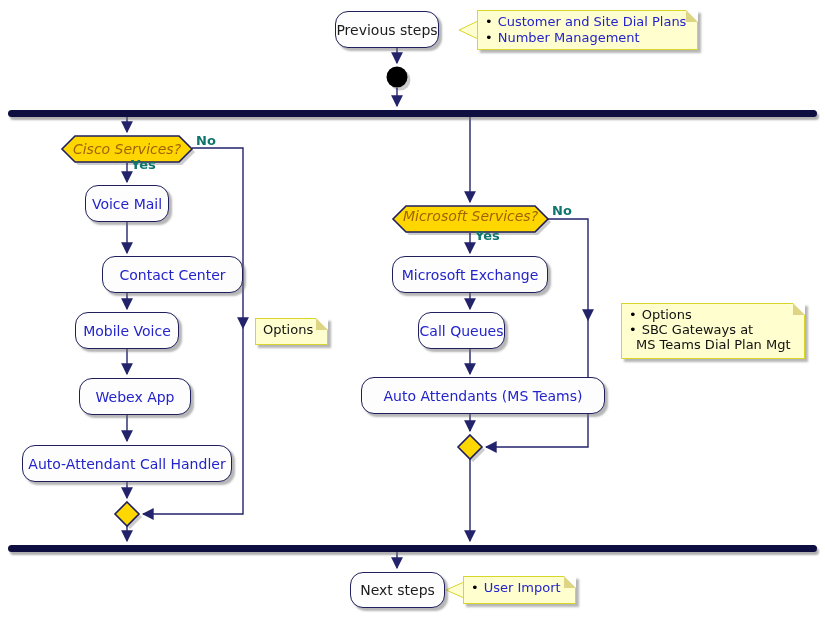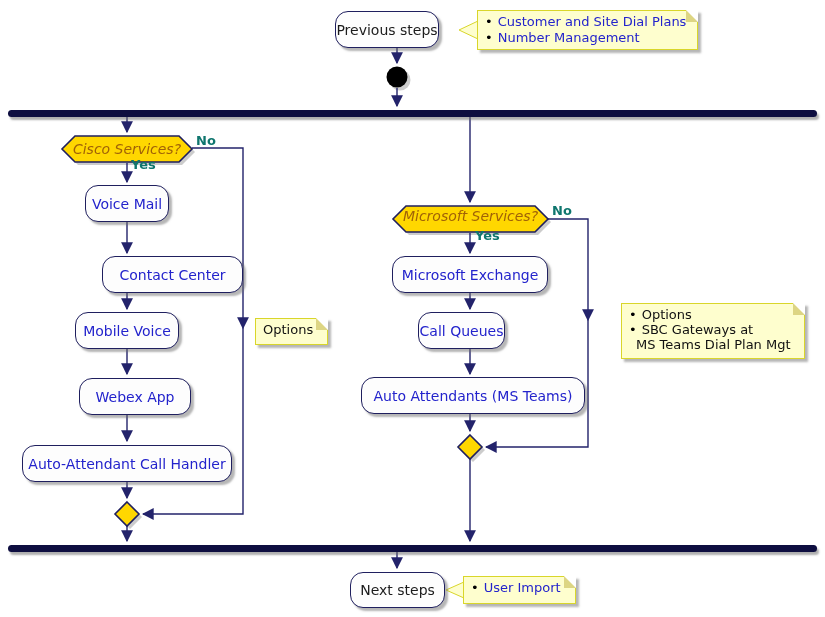--- a/index.html
+++ b/index.html
@@ -154,21 +154,21 @@
   <div class="decision-label" style="left:393px;top:206px;width:155px;height:20px;">Microsoft Services?</div>
   <span class="branch-label" style="left:552px;top:203px;">No</span>
   <span class="branch-label" style="left:475px;top:228px;">Yes</span>
 
   <div class="activity" style="left:392px;top:256px;width:156px;height:37px;">
     <a>Microsoft Exchange</a>
   </div>
   <div class="activity" style="left:418px;top:312px;width:87px;height:37px;">
     <a>Call Queues</a>
   </div>
-  <div class="activity" style="left:361px;top:377px;width:224px;height:37px;">
+  <div class="activity" style="left:361px;top:377px;width:244px;height:37px;">
     <a>Auto Attendants (MS Teams)</a>
   </div>
 
   <div class="note" style="left:621px;top:303px;width:184px;height:56px;line-height:15px;">
     <div class="note-line">
       <span class="bullet">•</span>
       <span>Options</span>
     </div>
     <div class="note-line">
       <span class="bullet">•</span>

